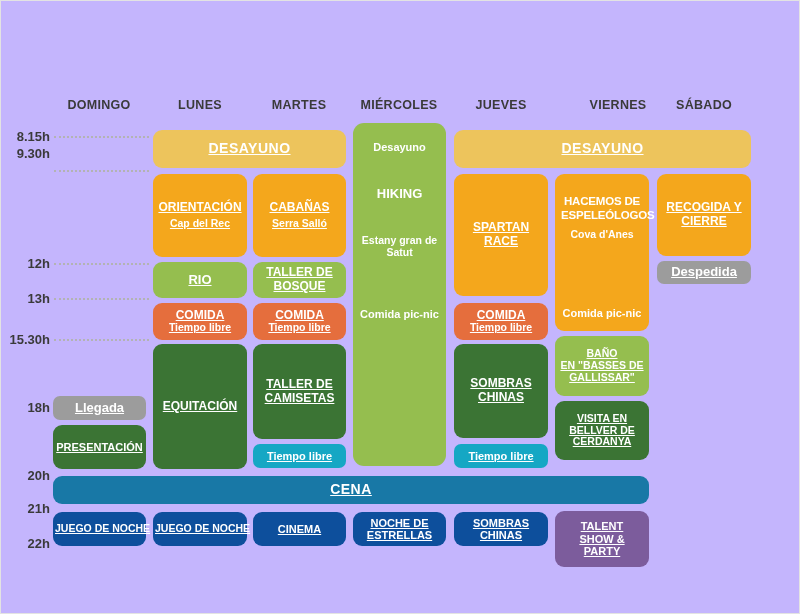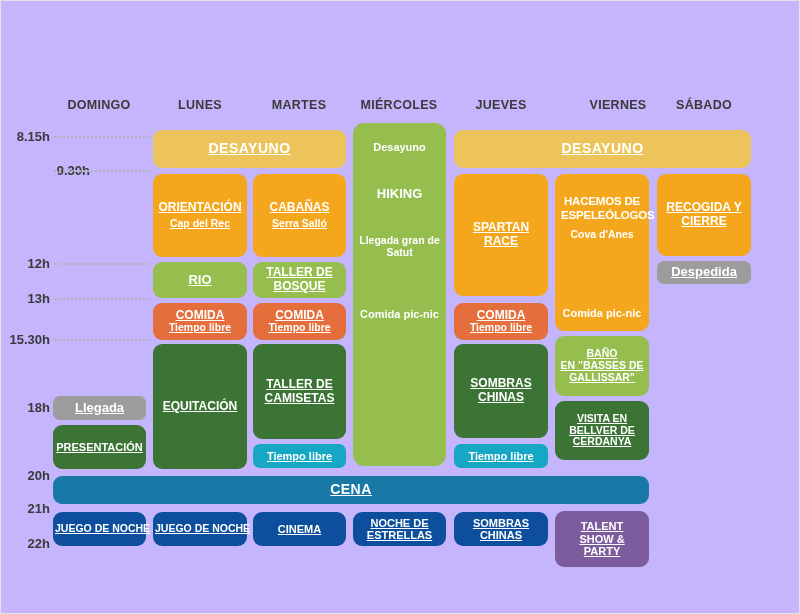--- a/index.html
+++ b/index.html
@@ -44,21 +44,21 @@
       <div class="day-header" style="left: 199px;">LUNES</div>
       <div class="day-header" style="left: 298px;">MARTES</div>
       <div class="day-header" style="left: 398px;">MIÉRCOLES</div>
       <div class="day-header" style="left: 500px;">JUEVES</div>
       <div class="day-header" style="left: 601px; margin-left: 16px;">VIERNES</div>
       <div class="day-header" style="left: 703px;">SÁBADO</div>
     </div>
   <div id="times-layer">
       <div class="time-label" style="top: 129px;">8.15h</div>
       <div class="dotline" style="top: 135px;"></div>
-      <div class="time-label" style="top: 163px; padding-left: 40px;">9.30h</div>
+      <div class="time-label" style="top: 146px;">9.30h</div>
       <div class="dotline" style="top: 169px;"></div>
       <div class="time-label" style="top: 256px;">12h</div>
       <div class="dotline" style="top: 262px;"></div>
       <div class="time-label" style="top: 291px;">13h</div>
       <div class="dotline" style="top: 297px;"></div>
       <div class="time-label" style="top: 332px;">15.30h</div>
       <div class="dotline" style="top: 338px;"></div>
       <div class="time-label" style="top: 400px;">18h</div>
       <div class="time-label" style="top: 468px;">20h</div>
       <div class="time-label" style="top: 501px;">21h</div>
@@ -67,21 +67,21 @@
   <div id="blocks-layer">
       <div class="block" style="left: 152px; top: 129px; width: 193px; height: 38px; background: rgb(237, 196, 92);">
         <div class="ln xl">DESAYUNO</div>
       </div>
       <div class="block" style="left: 453px; top: 129px; width: 297px; height: 38px; background: rgb(237, 196, 92);">
         <div class="ln xl">DESAYUNO</div>
       </div>
       <div class="block" style="left: 352px; top: 122px; width: 93px; height: 343px; background: rgb(149, 190, 79); border-radius: 11px;">
         <div class="ln m abs" style="top: 18px;">Desayuno</div>
         <div class="ln l abs" style="top: 64px;">HIKING</div>
-        <div class="ln s abs" style="top: 112px;">Llegada gran de Satut</div>
+        <div class="ln s abs" style="top: 112px;">Estany gran de Satut</div>
         <div class="ln m abs" style="top: 185px;">Comida pic-nic</div>
       </div>
       <div class="block" style="left: 152px; top: 173px; width: 94px; height: 83px; background: rgb(244, 167, 28);">
         <div class="ln ml">ORIENTACIÓN</div>
         <div class="ln s" style="margin-top: 3px;">Cap del Rec</div>
       </div>
       <div class="block" style="left: 252px; top: 173px; width: 93px; height: 83px; background: rgb(244, 167, 28);">
         <div class="ln ml">CABAÑAS</div>
         <div class="ln s" style="margin-top: 3px;">Serra Salló</div>
       </div>

